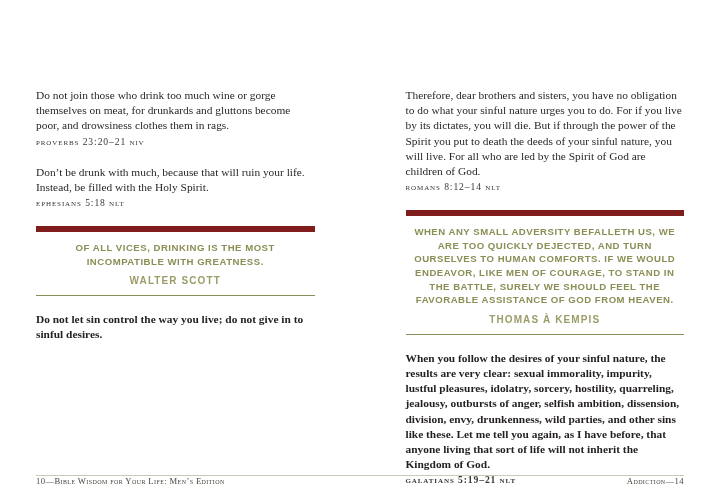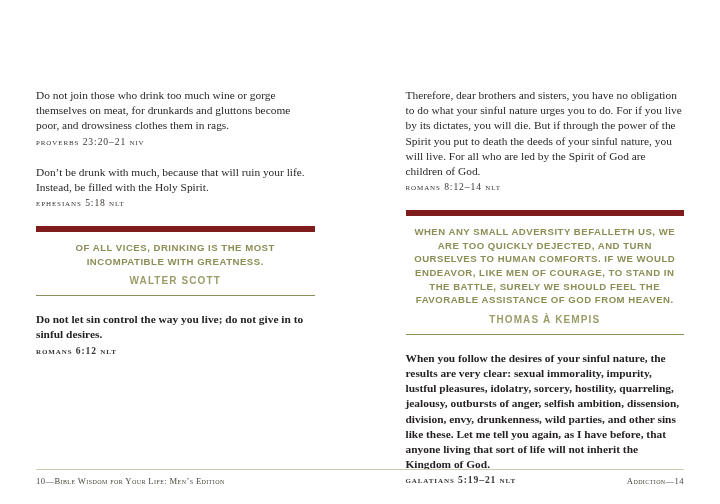--- a/index.html
+++ b/index.html
@@ -83,21 +83,21 @@
     margin-top: 7px;
     font-weight: bold;
   }
 
   .footer {
     position: absolute;
     left: 36px;
     right: 36px;
     bottom: 18px;
     border-top: 1px solid #c9cbb2;
-    padding-top: 6px;
+    padding-top: 0;
     display: flex;
     justify-content: space-between;
     font-family: "Liberation Serif", serif;
     font-size: 8.6px;
     letter-spacing: 0.4px;
     color: #4a463f;
     font-variant: small-caps;
   }
   .footer .right-foot { text-align: right; }
 </style>
@@ -121,21 +121,20 @@
       </div>
 
 
       <div class="quote-box">
         <p class="quote-text">Of all vices, drinking is the most incompatible with greatness.</p>
         <div class="quote-attr">Walter Scott</div>
       </div>
 
       <div class="block">
         <p class="verse">Do not let sin control the way you live; do not give in to sinful desires.</p>
-        <p class="ref">Romans 6:12 nlt</p>
       </div>
 
     </div>
 
     <div class="col right">
 
       <div class="block">
         <p class="verse">Therefore, dear brothers and sisters, you have no obligation to do what your sinful nature urges you to do. For if you live by its dictates, you will die. But if through the power of the Spirit you put to death the deeds of your sinful nature, you will live. For all who are led by the Spirit of God are children of God.</p>
         <p class="ref">Romans 8:12–14 nlt</p>
       </div>

